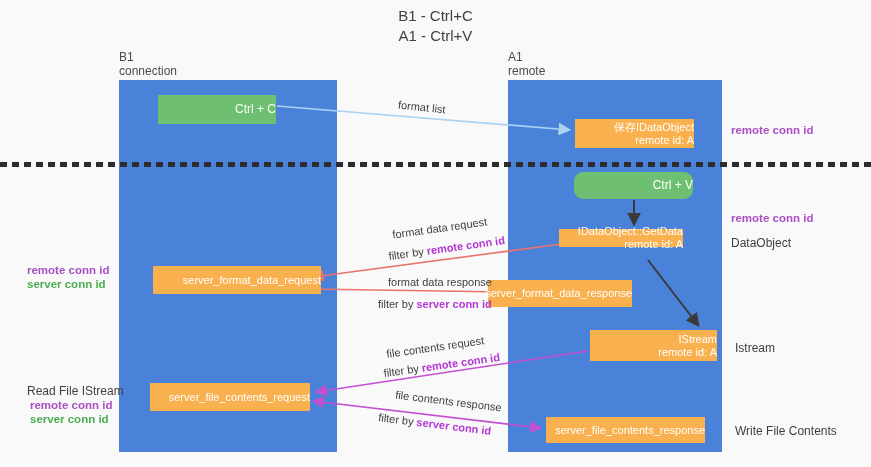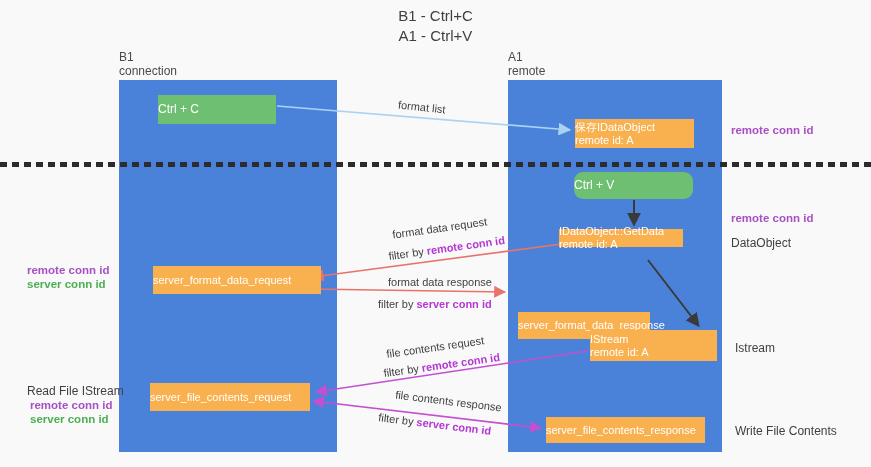--- a/index.html
+++ b/index.html
@@ -13,21 +13,21 @@
 
   .title{position:absolute;left:0;top:6px;width:871px;text-align:center;
          font-size:15px;line-height:20px;color:#404040;}
   .col-header{position:absolute;font-size:12px;line-height:14px;color:#4a4a4a;}
   .lifeline{position:absolute;top:80px;height:372px;background:var(--lifeline-blue);}
   .dashed-line{position:absolute;left:0;top:162px;width:871px;height:5px;z-index:3;
          background:repeating-linear-gradient(90deg,#2c2c2c 0 7px,rgba(0,0,0,0) 7px 12px);}
 
   svg.arrows{position:absolute;left:0;top:0;z-index:4;}
 
-  .box{position:absolute;z-index:5;display:flex;flex-direction:column;align-items:flex-start;
+  .box{position:absolute;z-index:5;display:flex;flex-direction:column;align-items:flex-end;
        justify-content:center;color:#fff;text-align:center;font-size:11px;line-height:13px;}
   .box.orange{background:var(--box-orange);}
   .box.green{background:var(--box-green);font-size:12px;}
 
   .side-label{position:absolute;z-index:5;font-size:12px;color:#3f3f3f;white-space:nowrap;}
   .side-label.purple{color:var(--text-purple);font-weight:bold;font-size:11.5px;}
   .side-label.green{color:var(--text-green);font-weight:bold;font-size:11.5px;}
 
   .arr-label{position:absolute;z-index:6;font-size:11px;color:#3f3f3f;white-space:nowrap;}
   .arr-label .hl{font-weight:bold;color:var(--filter-purple);}
@@ -102,21 +102,21 @@
 
   <div class="box orange" style="left:559px;top:229px;width:124px;height:18px;">
     <div>IDataObject::GetData</div>
     <div>remote id: A</div>
   </div>
 
   <div class="box orange" style="left:153px;top:266px;width:168px;height:28px;">
     <div>server_format_data_request</div>
   </div>
 
-  <div class="box orange" style="left:518px;top:280px;width:132px;height:27px;margin-top:32px;">
+  <div class="box orange" style="left:488px;top:280px;width:144px;height:27px;">
     <div>server_format_data_response</div>
   </div>
 
   <div class="box orange" style="left:590px;top:330px;width:127px;height:31px;">
     <div>IStream</div>
     <div>remote id: A</div>
   </div>
 
   <div class="box orange" style="left:546px;top:417px;width:159px;height:26px;">
     <div>server_file_contents_response</div>

